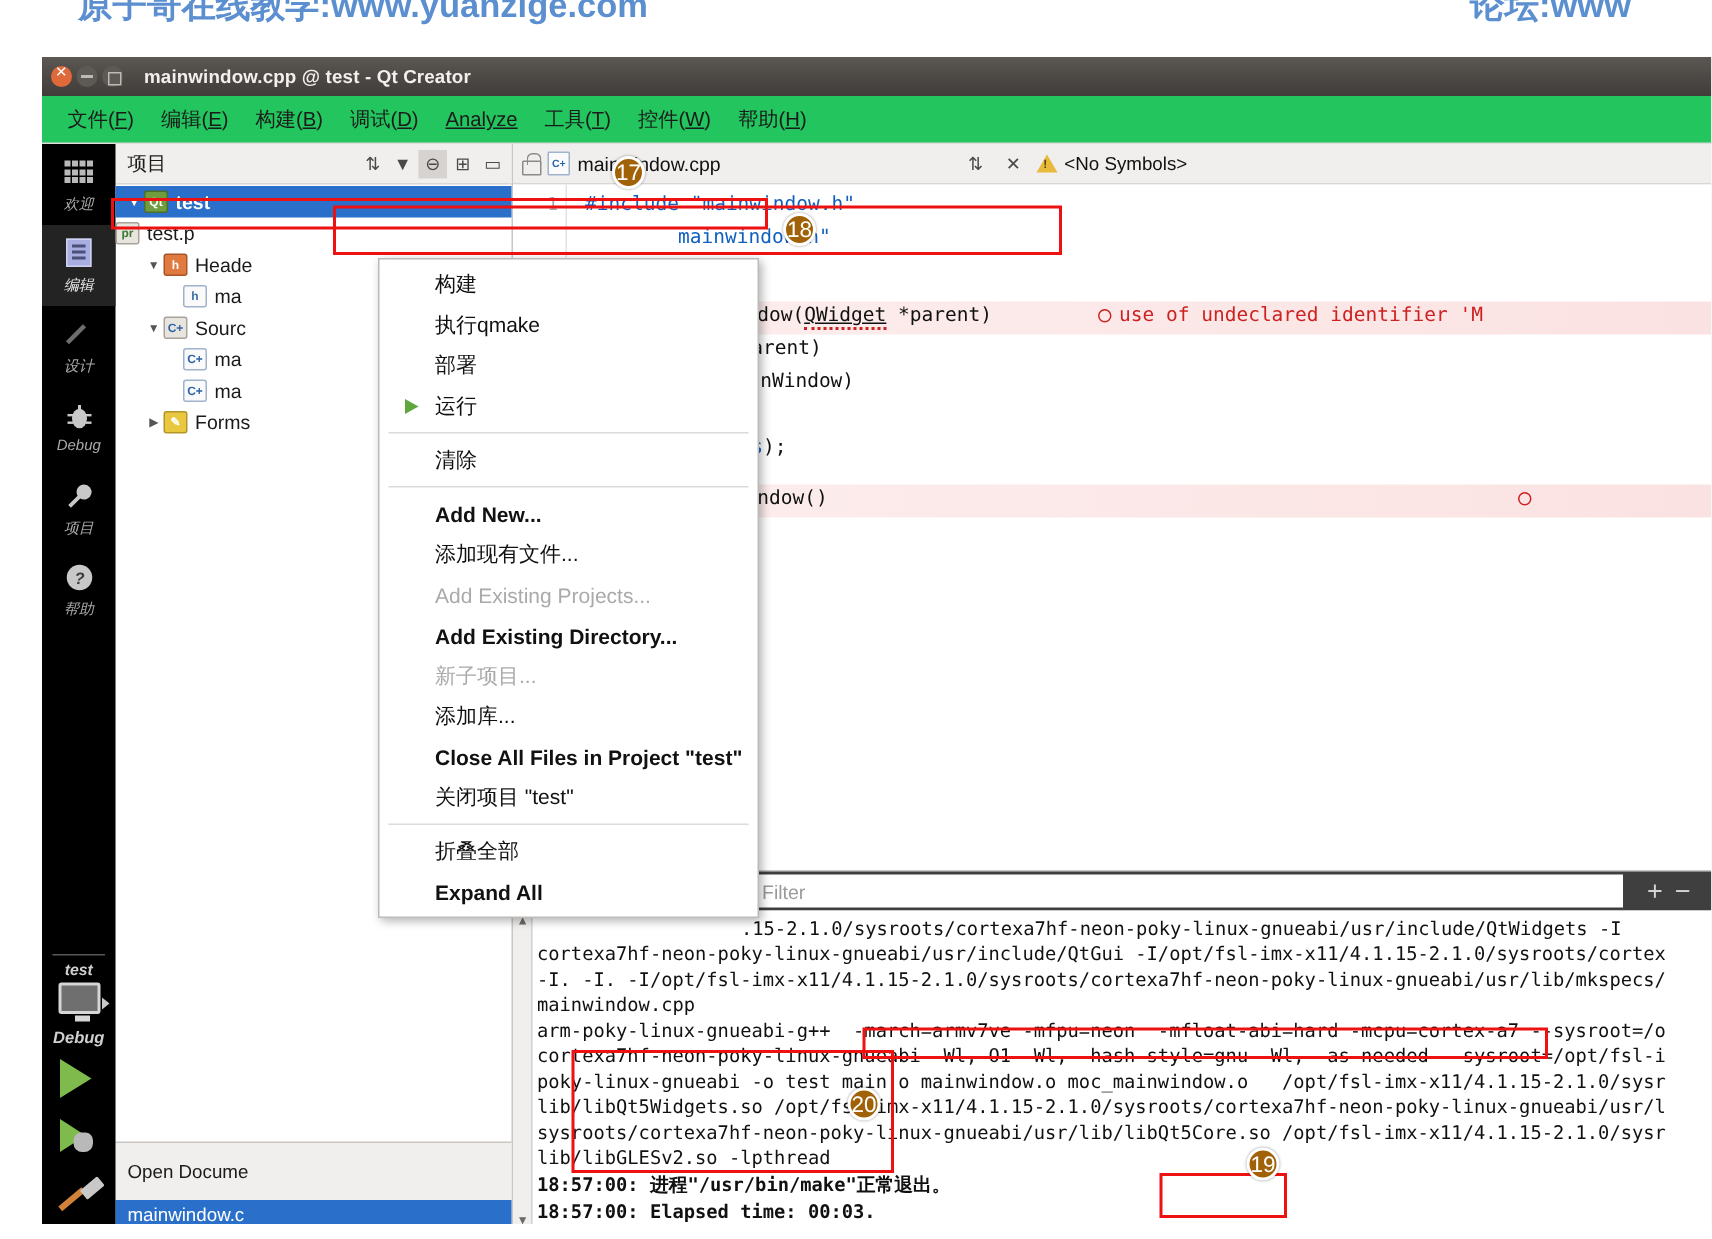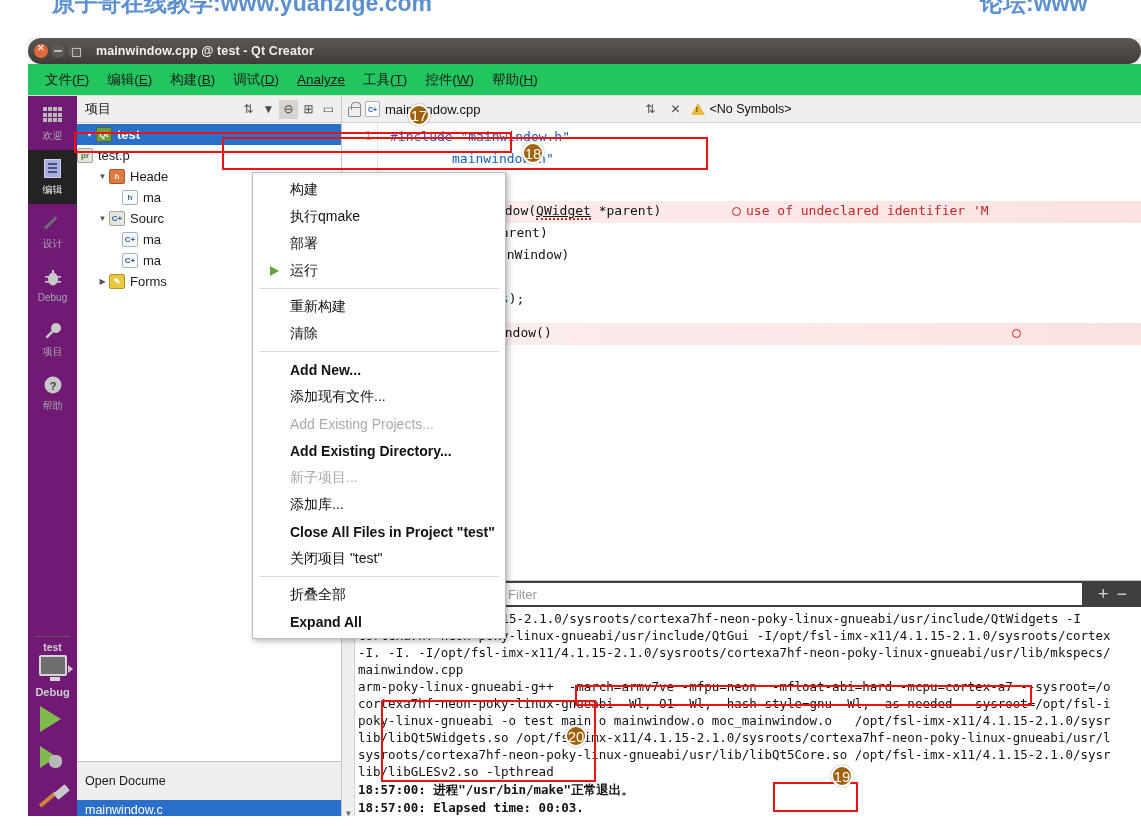--- a/index.html
+++ b/index.html
@@ -14,21 +14,21 @@
   .wm-top .wm-l { position:absolute; left:52px; top:-4px; font-size:23px;
     font-weight:bold; color:#5b8fd0; white-space:nowrap; }
   .wm-top .wm-r { position:absolute; left:980px; top:-4px; font-size:23px;
     font-weight:bold; color:#5b8fd0; white-space:nowrap; }
 
   
   .win { position:absolute; left:28px; top:38px; width:1113px; height:778px;
     background:#f0f0f0; overflow:hidden; }
 
   .titlebar { height:26px; background:linear-gradient(#5b5753,#3f3c39);
-    display:flex; align-items:center; padding-left:6px;border-radius:13px; }
+    display:flex; align-items:center; padding-left:6px; }
   .wbtn { width:14px; height:14px; border-radius:50%; margin-right:3px; position:relative; }
   .wbtn.close { background:#e0693a; }
   .wbtn.min { background:#5d5a56; }
   .wbtn.max { background:#5d5a56; }
   .wbtn.close::after { content:"\00d7"; position:absolute; left:3px; top:-3px;
     font-size:13px; color:#fff; line-height:14px; }
   .wbtn.min::after { content:""; position:absolute; left:3px; top:6px;
     width:8px; height:2px; background:#bdb9b4; }
   .wbtn.max::after { content:""; position:absolute; left:3.5px; top:3.5px;
     width:7px; height:7px; border:1.5px solid #bdb9b4; }
@@ -37,21 +37,21 @@
 
   .menubar { height:32px; background:#22c55e; display:flex; align-items:center;
     padding-left:8px; border-bottom:1px solid #dedbd8; }
   .menubar .mi { font-size:13.5px; color:#1b1b1b; padding:3px 9px; white-space:nowrap; }
   .menubar .mi u { text-decoration:underline; }
 
   
   .body { position:relative; display:flex; height:724px; }
 
   
-  .activity { width:49px; background:#701a75; position:relative; flex:0 0 49px; }
+  .activity { width:49px; background:#000000; position:relative; flex:0 0 49px;font-style:italic; }
   .act-item { height:54px; display:flex; flex-direction:column; align-items:center;
     justify-content:center; color:#a8a8a8; font-size:10.5px; gap:3px; }
   .act-item.sel { background:#232323; color:#e8e8e8; }
   .act-item .lbl { font-size:10px; }
   .act-ico { width:22px; height:22px; display:flex; align-items:center; justify-content:center; }
   .grid-ico { width:19px; height:15px; display:grid;
     grid-template-columns:repeat(4,1fr); grid-template-rows:repeat(3,1fr); gap:1.5px; }
   .grid-ico i { background:#b9b9b9; display:block; }
   .doc-ico { width:17px; height:19px; background:#a9aee0; border:1.5px solid #cfd2ef; position:relative; }
   .doc-ico::after { content:""; position:absolute; left:3px; top:3px; right:3px; height:2px;
@@ -464,21 +464,20 @@
 
     <div class="ctxmenu">
       <div class="cmi">构建</div>
       <div class="cmi">执行qmake</div>
       <div class="cmi">部署</div>
       <div class="cmi">
           <span class="run-tri"></span>
           <span>运行</span>
         </div>
       <div class="cm-sep"></div>
-      <div class="cmi">重新构建</div>
       <div class="cmi">清除</div>
       <div class="cm-sep"></div>
       <div class="cmi en">Add New...</div>
       <div class="cmi">添加现有文件...</div>
       <div class="cmi dis">Add Existing Projects...</div>
       <div class="cmi en">Add Existing Directory...</div>
       <div class="cmi dis">新子项目...</div>
       <div class="cmi">添加库...</div>
       <div class="cmi en">Close All Files in Project "test"</div>
       <div class="cmi">关闭项目 "test"</div>

